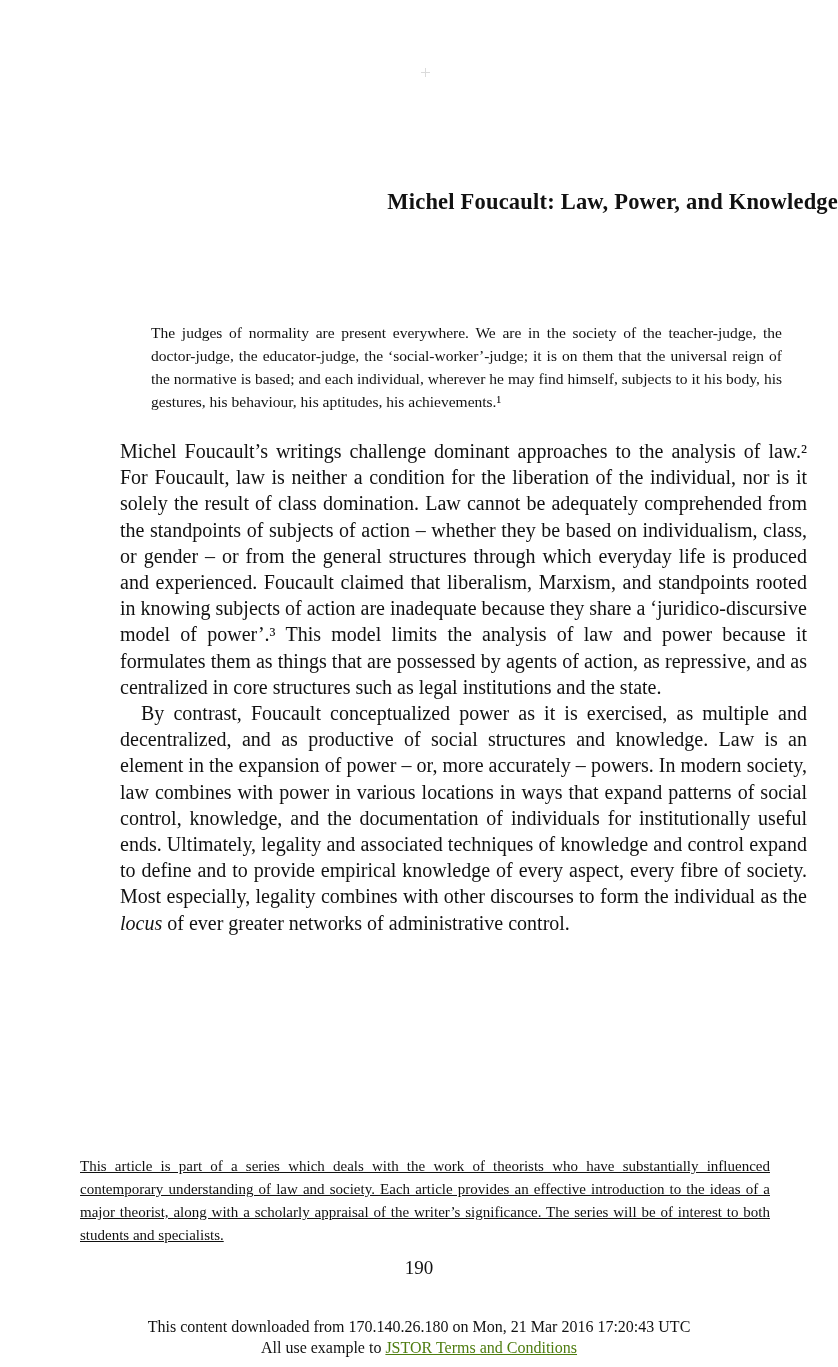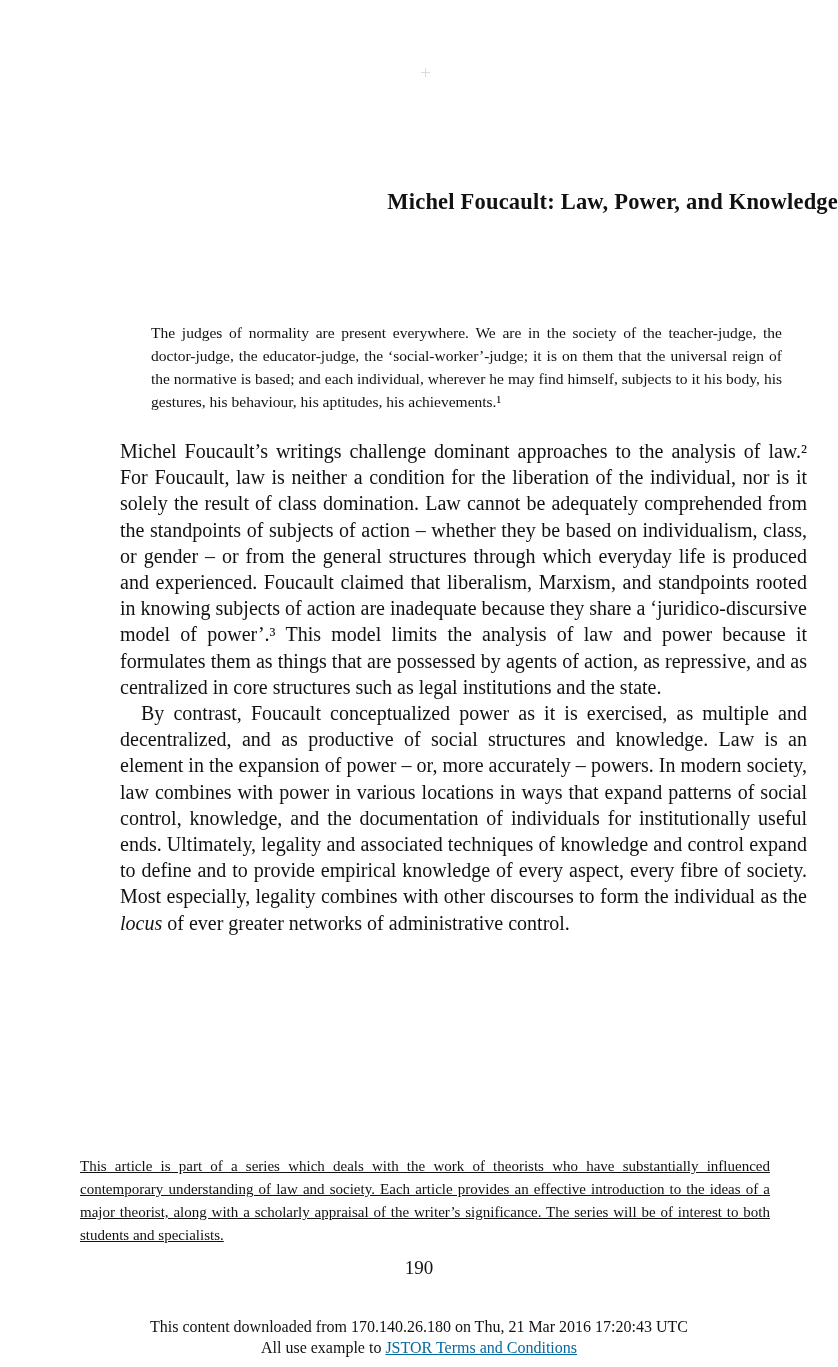--- a/index.html
+++ b/index.html
@@ -74,16 +74,16 @@
       <p class="body-para"><span>Michel Foucault’s writings challenge dominant approaches to the analysis of law.² For Foucault, law is neither a condition for the liberation of the individual, nor is it solely the result of class domination. Law cannot be adequately comprehended from the standpoints of subjects of action – whether they be based on individualism, class, or gender – or from the general structures through which everyday life is produced and experienced. Foucault claimed that liberalism, Marxism, and standpoints rooted in knowing subjects of action are inadequate because they share a ‘juridico-discursive model of power’.³ This model limits the analysis of law and power because it formulates them as things that are possessed by agents of action, as repressive, and as centralized in core structures such as legal institutions and the state.</span></p>
       <p class="body-para"><span>By contrast, Foucault conceptualized power as it is exercised, as multiple and decentralized, and as productive of social structures and knowledge. Law is an element in the expansion of power – or, more accurately – powers. In modern society, law combines with power in various locations in ways that expand patterns of social control, knowledge, and the documentation of individuals for institutionally useful ends. Ultimately, legality and associated techniques of knowledge and control expand to define and to provide empirical knowledge of every aspect, every fibre of society. Most especially, legality combines with other discourses to form the individual as the </span><i>locus</i><span> of ever greater networks of administrative control.</span></p>
     </div>
 
 
   <div class="series-note">This article is part of a series which deals with the work of theorists who have substantially influenced contemporary understanding of law and society. Each article provides an effective introduction to the ideas of a major theorist, along with a scholarly appraisal of the writer’s significance. The series will be of interest to both students and specialists.</div>
 
   <div class="page-number">190</div>
 
   <div class="footer">
-    <div>This content downloaded from 170.140.26.180 on Thu, 21 Mar 2016 17:20:43 UTC</div>
-    <div><span>All use example to </span><a class="terms-link" id="terms-link" style="color: #0369a1;">JSTOR Terms and Conditions</a></div>
+    <div>This content downloaded from 170.140.26.180 on Mon, 21 Mar 2016 17:20:43 UTC</div>
+    <div><span>All use example to </span><a class="terms-link" id="terms-link" style="color: #4d7c0f;">JSTOR Terms and Conditions</a></div>
   </div>
 </div>
 
 </body></html>

